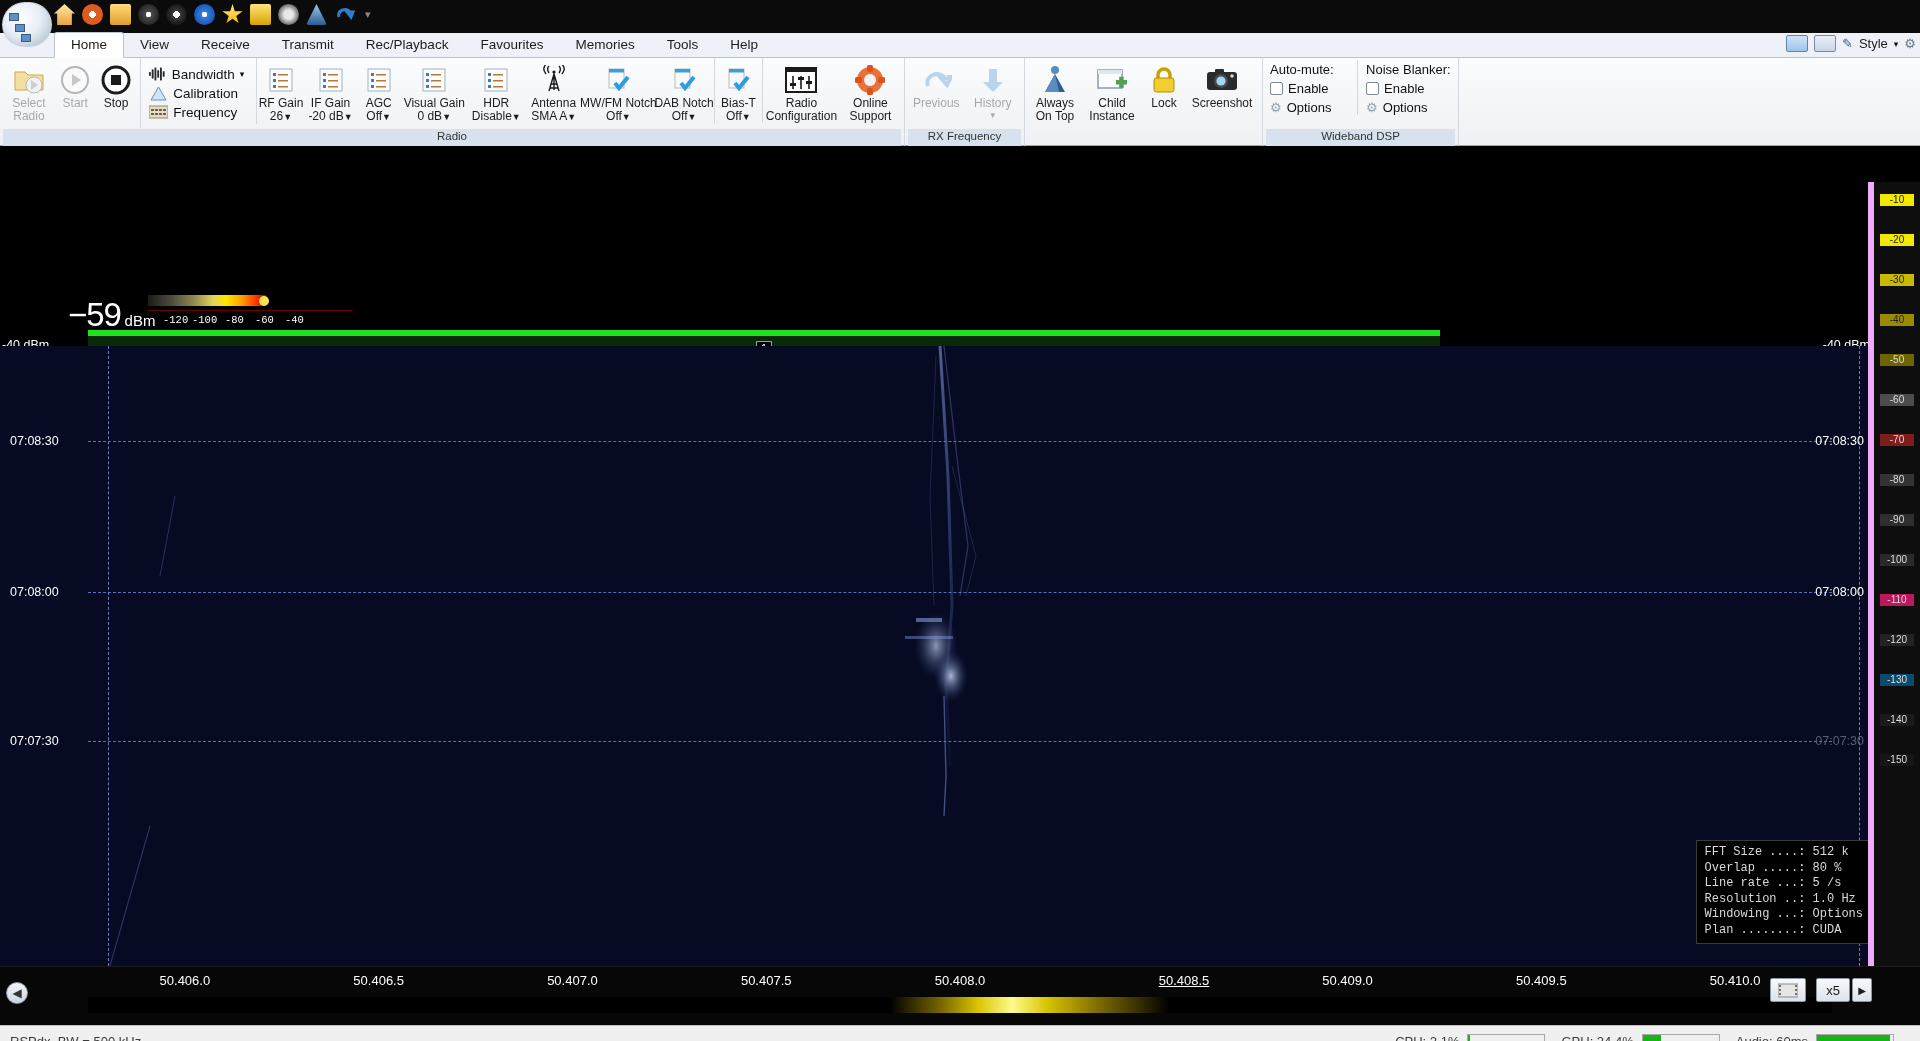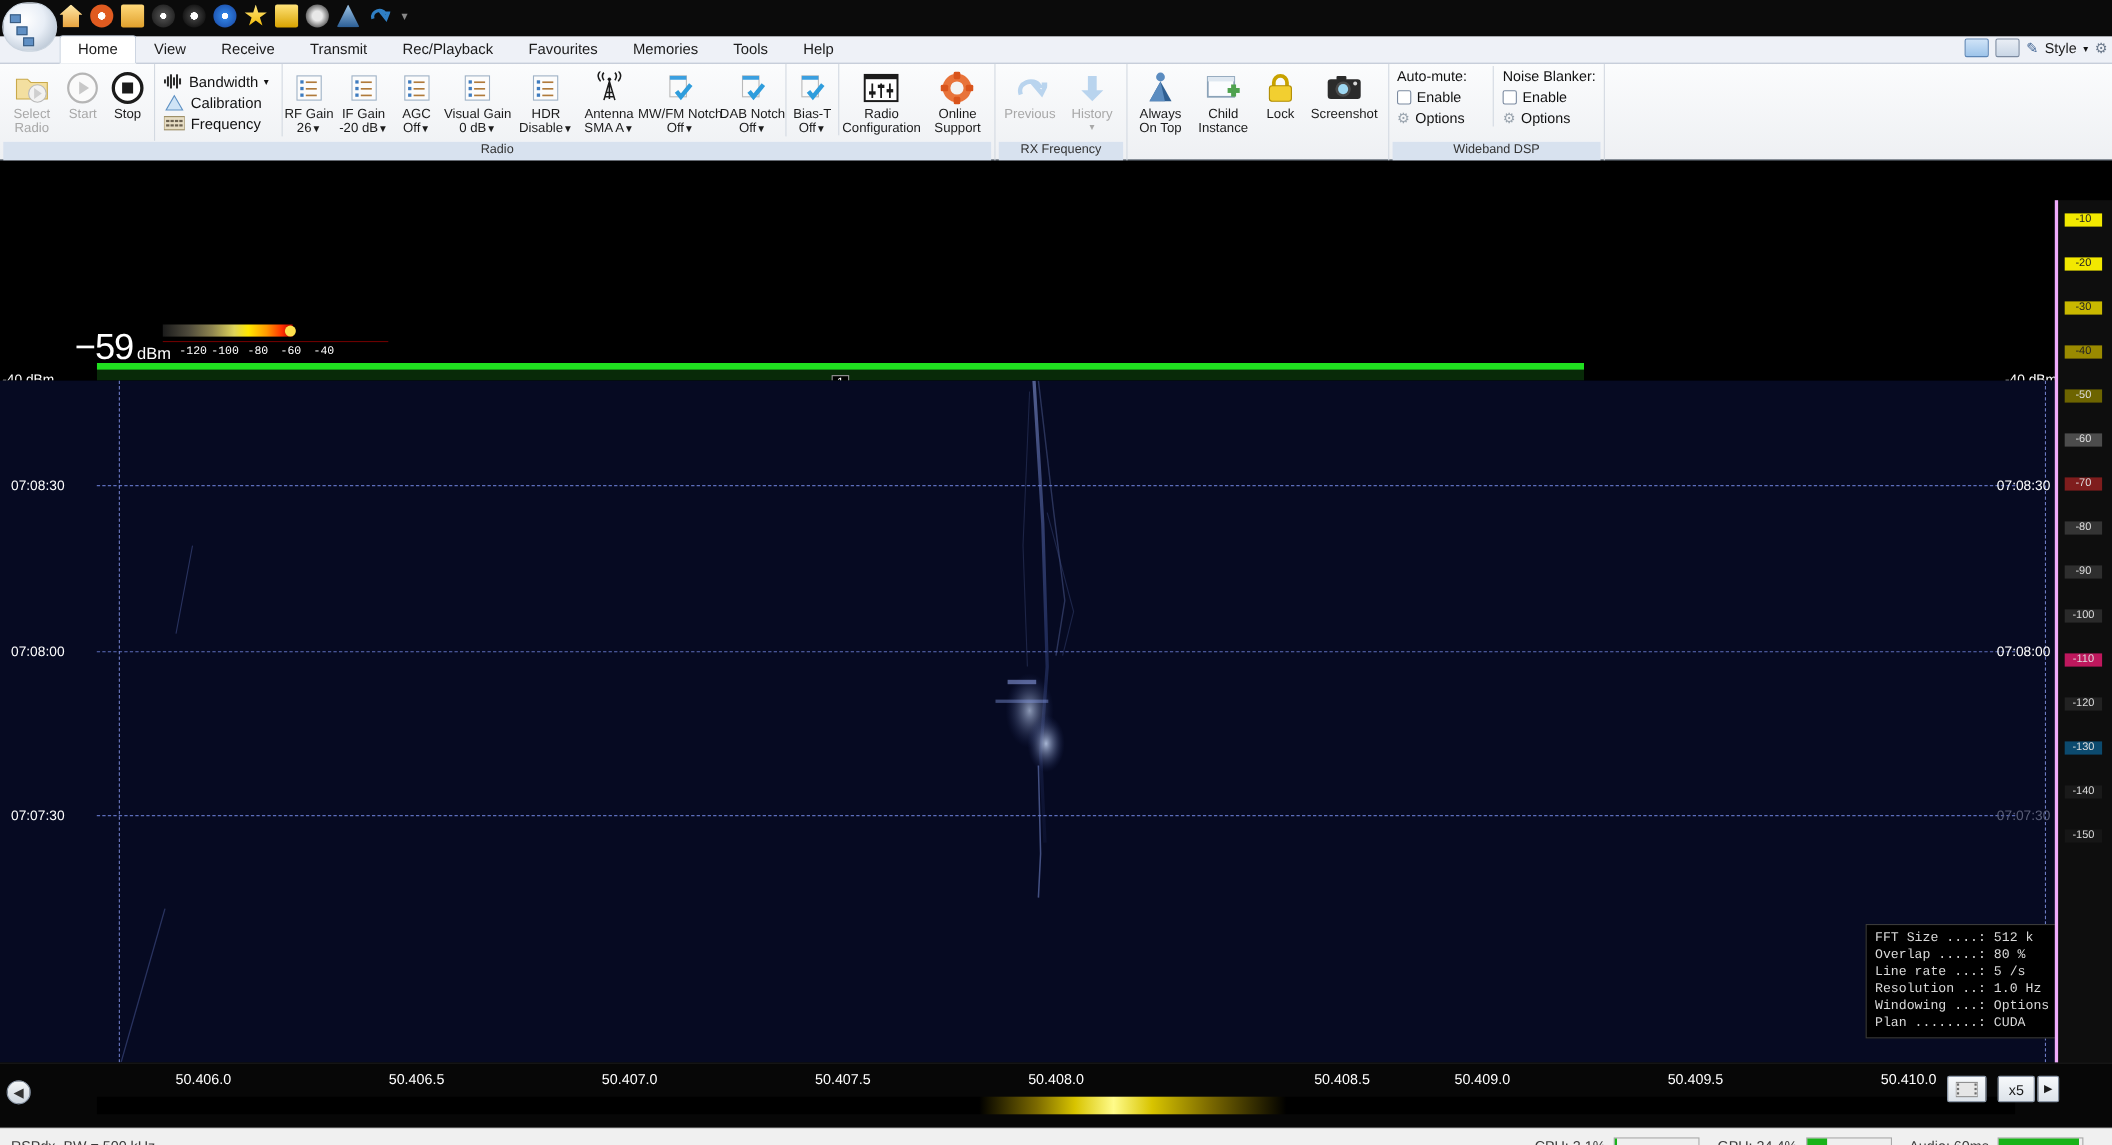--- a/index.html
+++ b/index.html
@@ -66,21 +66,21 @@
              padding:4px 8px 5px; font-family:"Liberation Mono", monospace; font-size:12px; color:#d9d9d9; }
   #infobox .row { white-space:pre; line-height:15.5px; }
   #ttipbox { position:absolute; left:848px; bottom:52px; background:#0a0a14; border:1px solid #2c2c3a;
              padding:6px 14px 8px; font-family:"Liberation Mono", monospace; font-size:15px; color:#e8e8e8;}
   #ttipbox .trow { display:flex; line-height:24px;}
   #ttipbox .tk { width:76px; }
   #ttipbox .tv { width:132px; text-align:right;}
 
   
   #rightscale { position:absolute; right:0; top:182px; width:52px; bottom:59px; background:#0e0e0e;
-                border-left:3px solid #f0abfc; }
+                border-left:6px solid #f0abfc; }
   #autolbl { position:absolute; right:0; top:182px; width:52px; text-align:center; color:#fff; font-size:13px;}
   .rsrow { position:absolute; left:6px; width:34px; height:12px; font-size:10px; color:#fff;
            text-align:center; line-height:12px; font-family:"Liberation Sans",sans-serif;}
 
   
   #panad { position:relative; height:59px; background:#070707; border-top:1px solid #1c1c1c;}
   .paxlab { position:absolute; color:#fff; font-size:13px; transform:translateX(-50%); top:6px;}
   #panband { position:absolute; left:88px; right:88px; top:30px; height:16px;
              background:linear-gradient(90deg,#000 0%,#000 46%, #7c6a00 49%, #d8c400 51%, #fffb8a 53%, #d8c400 55%, #7c6a00 58%, #000 62%, #000 100%);}
   #leftarrow { position:absolute; left:6px; top:15px; width:22px; height:22px; border-radius:50%;
@@ -655,21 +655,21 @@
   </div>
   <div class="pbtn" style="right:70px;top:11px;width:34px;height:24px;display:flex;align-items:center;justify-content:center;font-size:13px;color:#1b1b1b;">
     <span>x5</span>
   </div>
   <div class="pbtn" style="right:48px;top:11px;width:20px;height:24px;display:flex;align-items:center;justify-content:center;font-size:10px;color:#1b1b1b;">▶</div>
 <div class="paxlab" style="left: 184.889px;">50.406.0</div>
     <div class="paxlab" style="left: 378.667px;">50.406.5</div>
     <div class="paxlab" style="left: 572.444px;">50.407.0</div>
     <div class="paxlab" style="left: 766.222px;">50.407.5</div>
     <div class="paxlab" style="left: 960px;">50.408.0</div>
-    <div class="paxlab" style="left: 1220px;">50.408.5</div>
+    <div class="paxlab" style="left: 1184px; text-decoration: underline;">50.408.5</div>
     <div class="paxlab" style="left: 1347.56px;">50.409.0</div>
     <div class="paxlab" style="left: 1541.33px;">50.409.5</div>
     <div class="paxlab" style="left: 1735.11px;">50.410.0</div>
   </div>
 
 <div id="status">
   <span>RSPdx, BW = 500 kHz</span>
   <span style="flex:1"></span>
   <span>CPU: 2.1%</span>
   <span class="meter">

